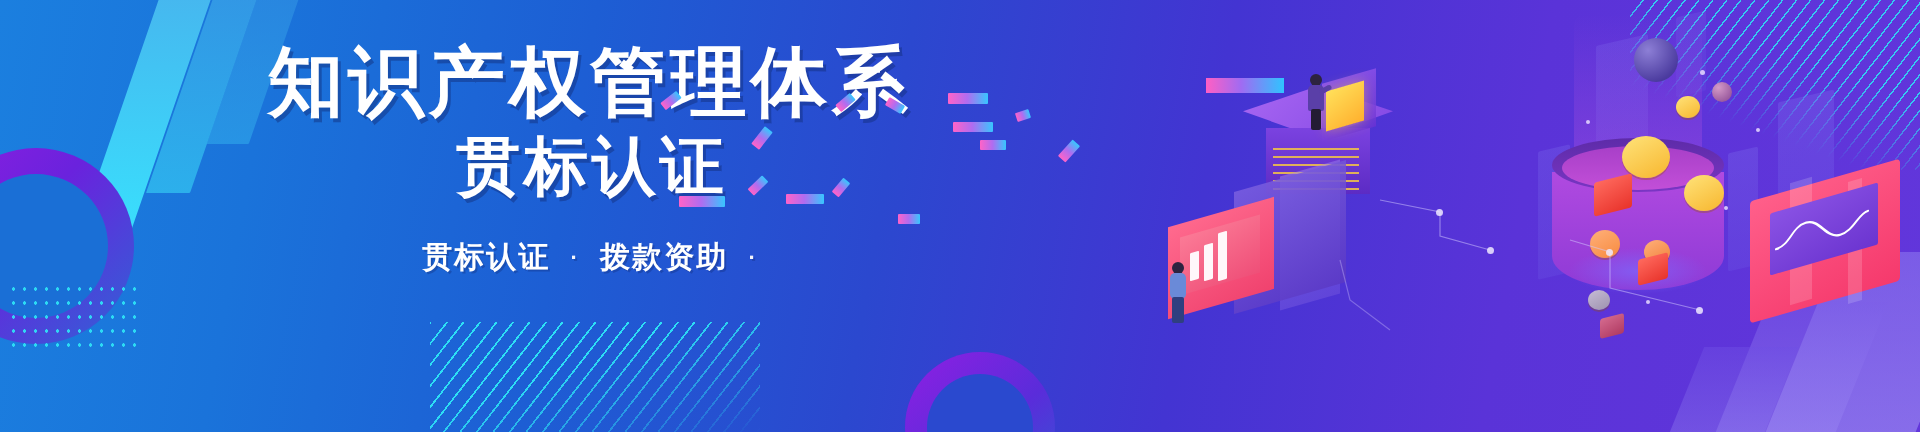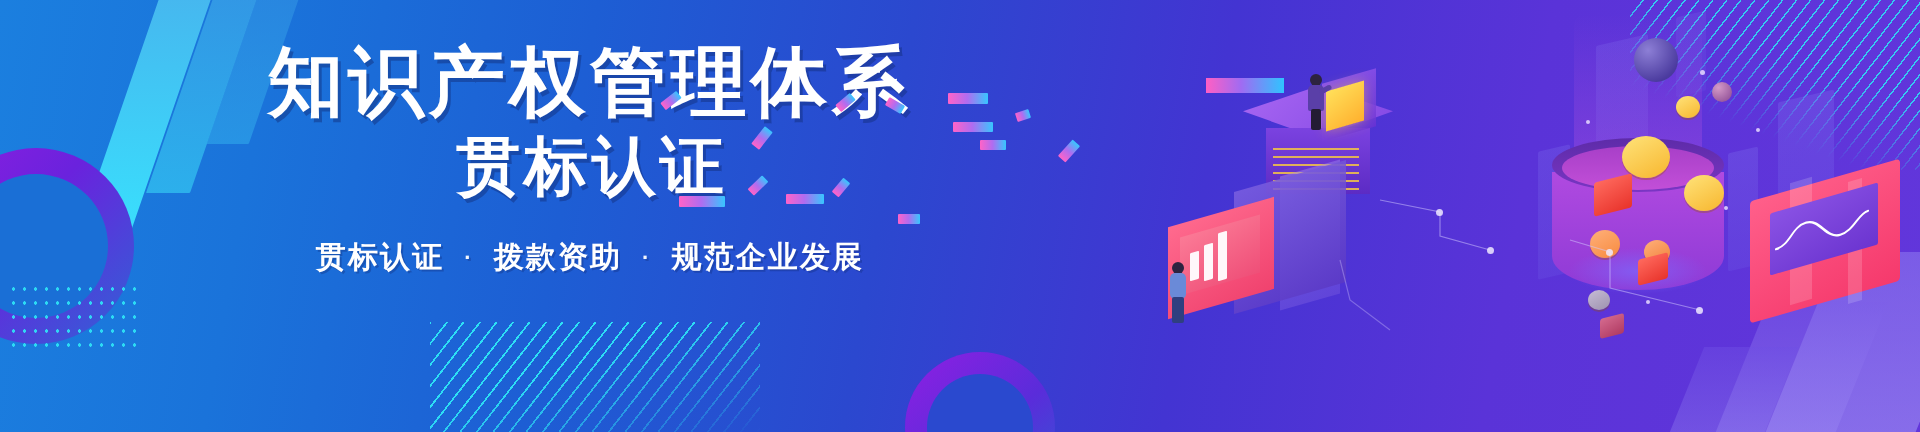--- a/index.html
+++ b/index.html
@@ -344,21 +344,20 @@
     <div class="title-wrap">
       <div class="tline l1">知识产权管理体系</div>
       <div class="tline l2">贯标认证</div>
     </div>
 
     <div class="subtitle">
       <span>贯标认证</span>
       <span class="sub-sep">·</span>
       <span>拨款资助</span>
       <span class="sub-sep">·</span>
-      <span>规范企业发展</span>
     </div>
   </div>
 
   <div class="chip" style="left:661px;top:96px;width:20px;height:9px;transform:rotate(-38deg);"></div>
   <div class="chip" style="left:751px;top:133px;width:22px;height:10px;transform:rotate(-52deg);"></div>
   <div class="chip" style="left:836px;top:98px;width:19px;height:9px;transform:rotate(-40deg);"></div>
   <div class="chip" style="left:886px;top:101px;width:18px;height:9px;transform:rotate(30deg);"></div>
   <div class="chip" style="left:948px;top:93px;width:40px;height:11px;"></div>
   <div class="chip" style="left:953px;top:122px;width:40px;height:10px;"></div>
   <div class="chip" style="left:1016px;top:111px;width:14px;height:9px;transform:rotate(-18deg);"></div>

